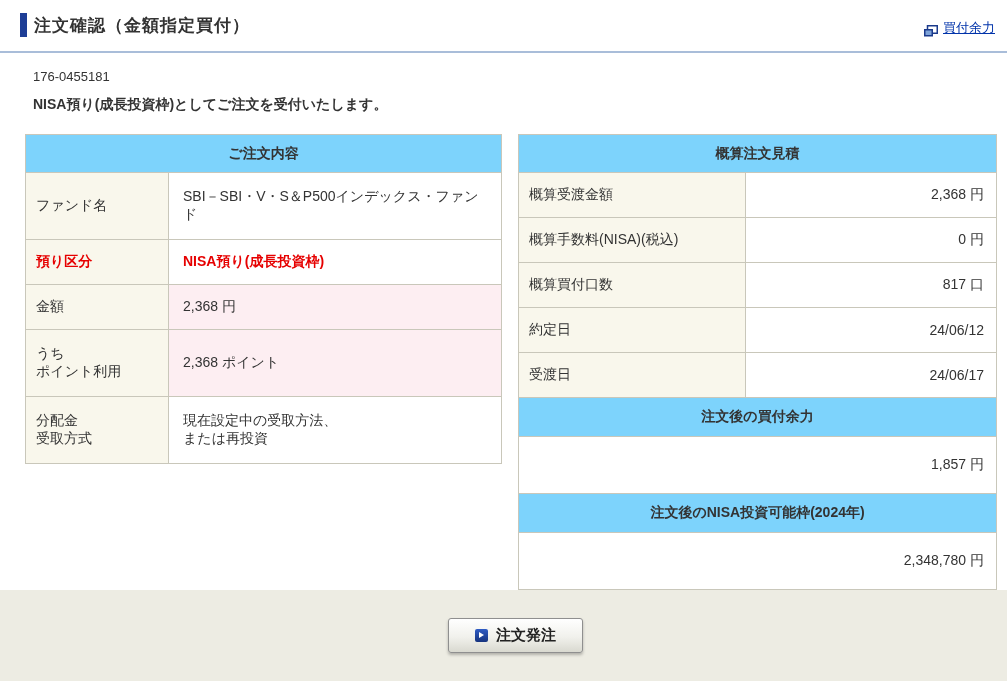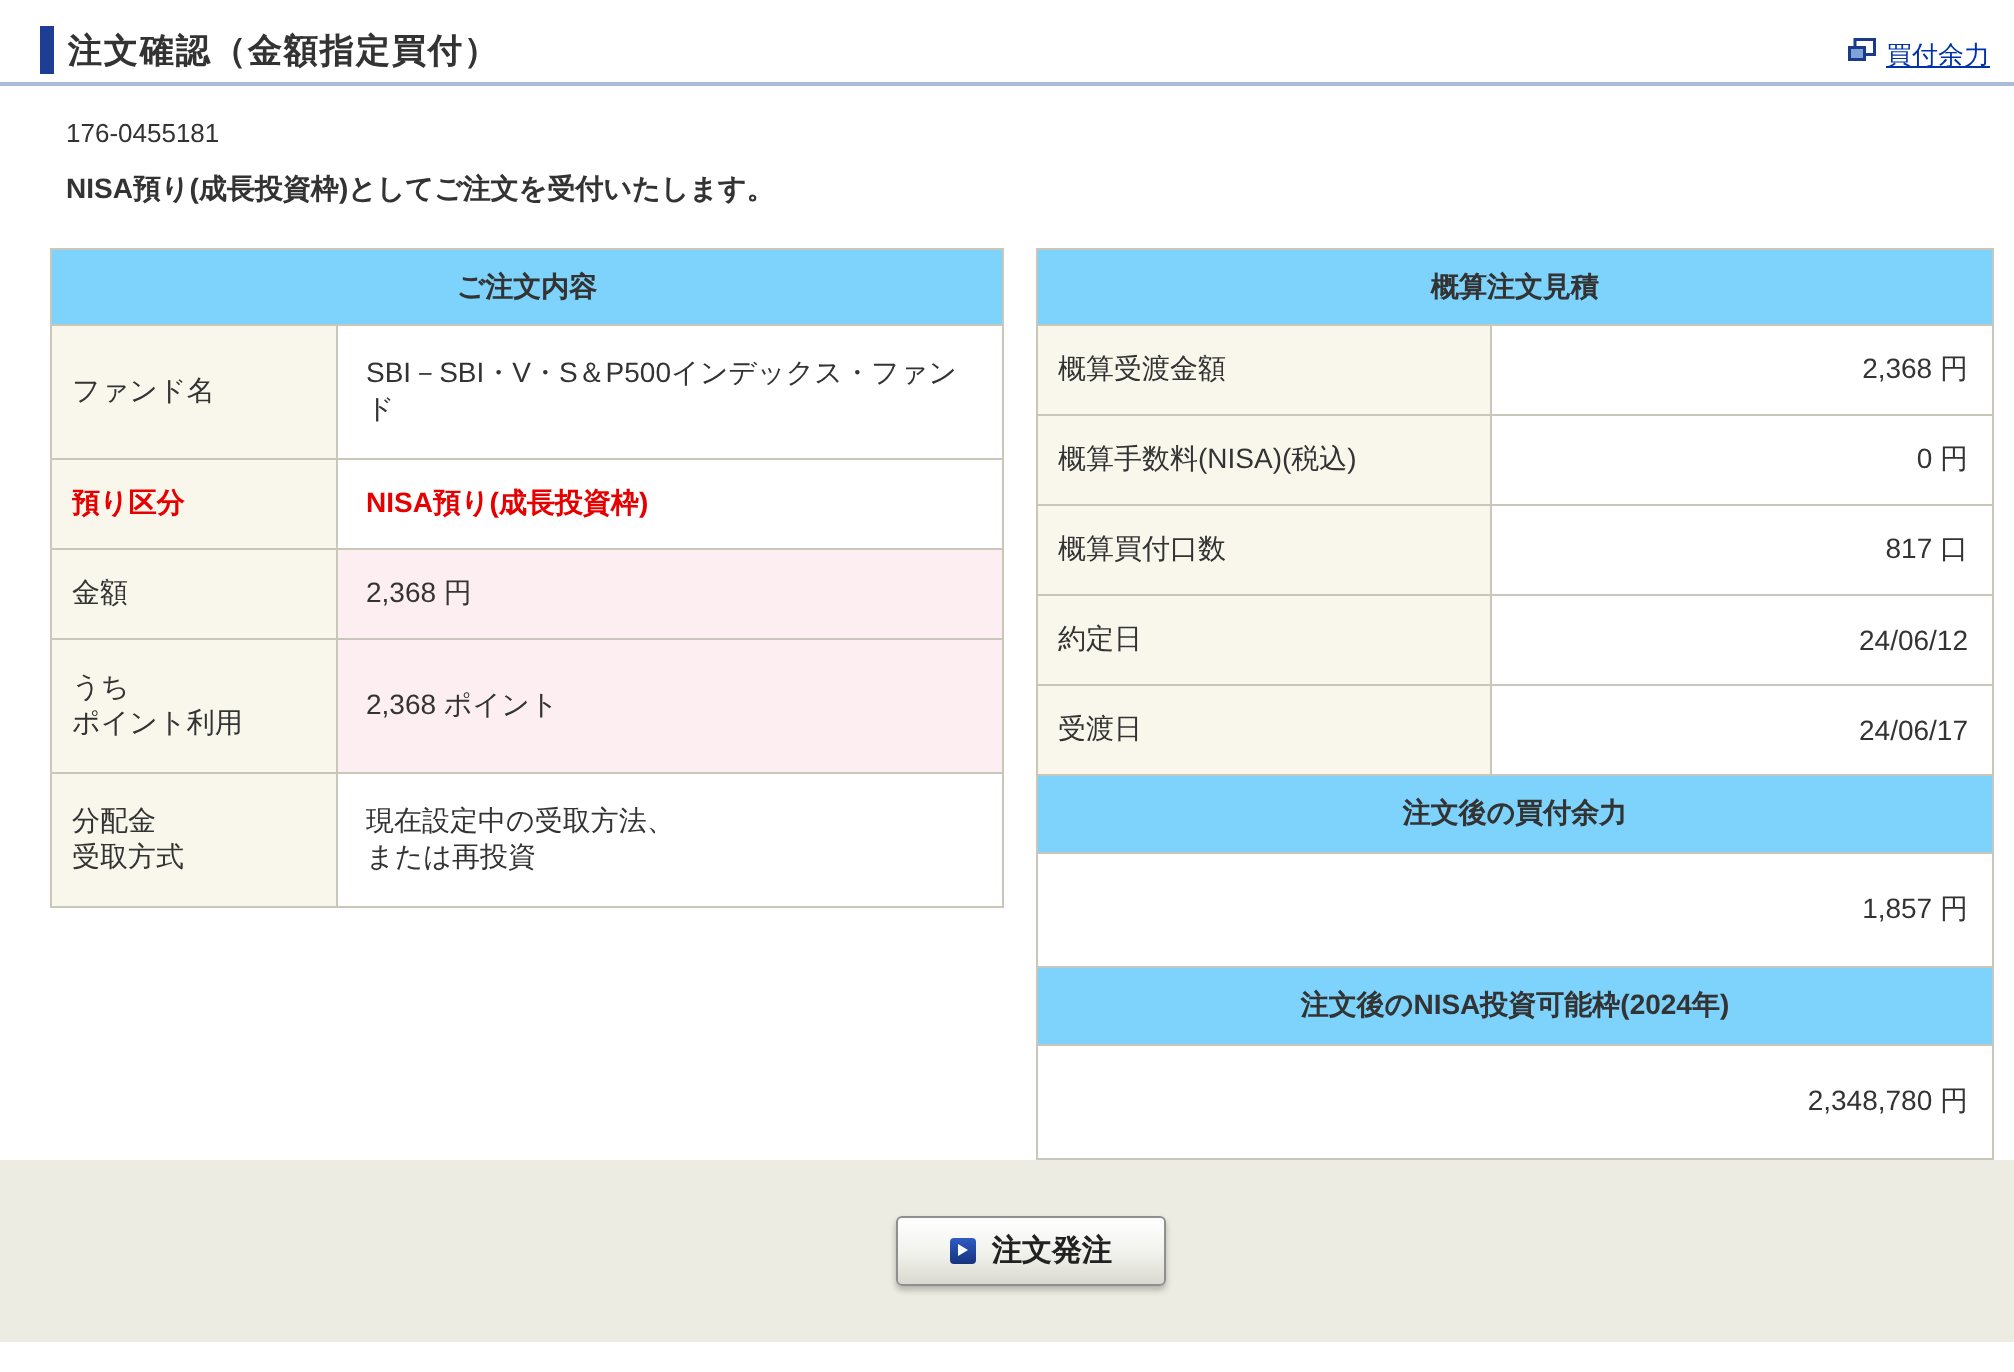--- a/index.html
+++ b/index.html
@@ -6,28 +6,28 @@
   html, body { background: #ffffff; }
   body {
     width: 1007px; min-height: 686px;
     font-family: "Liberation Sans", "DejaVu Sans", sans-serif;
     color: #333; position: relative;
   }
 
   
   .page-header {
     display: flex; justify-content: space-between; align-items: flex-end;
-    padding: 13px 12px 4px 20px;
+    padding: 13px 12px 14px 20px;
     border-bottom: 2px solid #a9bdd9;
   }
   .title-wrap { display: flex; align-items: center; gap: 7px; }
   .title-bar { width: 7px; height: 24px; background: #1e3e96; }
   .page-title { font-size: 17px; font-weight: bold; color: #333; letter-spacing: 1px; }
   .header-link {
-    display: flex; align-items: flex-start; gap: 5px;
+    display: flex; align-items: flex-end; gap: 5px;
     font-size: 13px; color: #0033aa; text-decoration: underline; cursor: pointer;
   }
   .window-icon { display: inline-block; line-height: 0; }
 
   
   .info-block { padding: 16px 0 0 33px; }
   .order-number { font-size: 13px; color: #333; }
   .order-message { font-size: 14px; font-weight: bold; color: #333; margin-top: 12px; }
 
   

